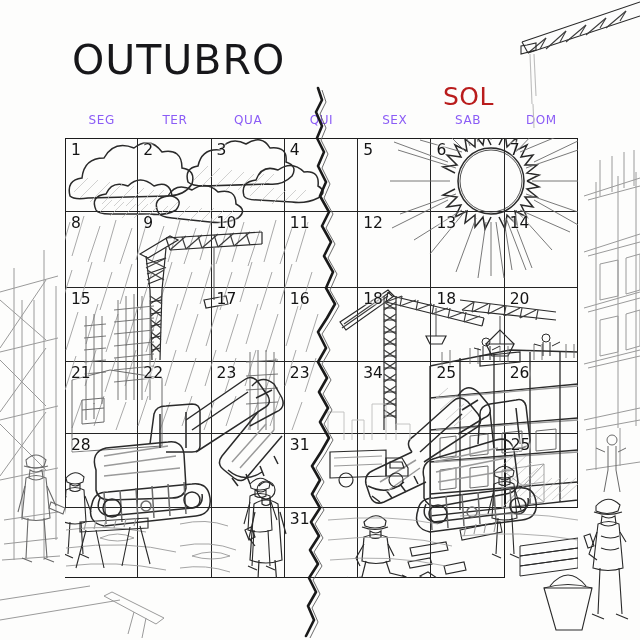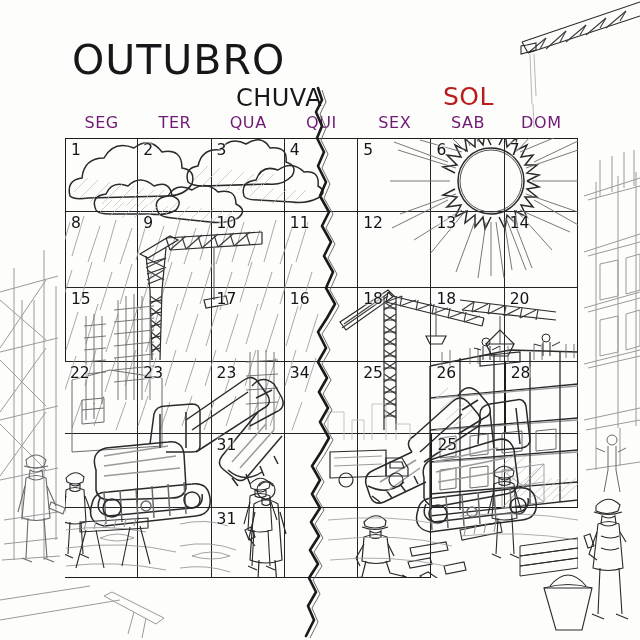--- a/index.html
+++ b/index.html
@@ -66,23 +66,23 @@
   #weekday-row {
     position: absolute;
     left: 65px;
     top: 113px;
     width: 513px;
     display: flex;
   }
   #weekday-row .wd {
     flex: 1 1 0;
     text-align: center;
-    font-size: 16px;
+    font-size: 12px;
     letter-spacing: 0.6px;
-    color: #701a75;
+    color: #8b5cf6;
     font-family: "DejaVu Sans", sans-serif;
   }
 
   
   #calendar-grid {
     position: absolute;
     left: 65px;
     top: 138px;
     width: 513px;
     height: 440px;
@@ -200,21 +200,20 @@
     </g>
 
     <g stroke-width="1" class="faint">
       <path d="M0 600 L90 586 M0 620 L120 600"></path>
       <path d="M104 596 L156 624 L164 618 L112 592 Z"></path>
       <path d="M134 612 L128 634 M146 618 L142 638"></path>
     </g>
   </svg>
 
   <div id="title-month">OUTUBRO</div>
-  <div id="label-chuva">CHUVA</div>
   <div id="label-sol">SOL</div>
 
   <div id="weekday-row">
     <div class="wd">SEG</div>
     <div class="wd">TER</div>
     <div class="wd">QUA</div>
     <div class="wd">QUI</div>
     <div class="wd">SEX</div>
     <div class="wd">SAB</div>
     <div class="wd">DOM</div>
@@ -601,20 +600,23 @@
     <div class="cell row2 col4">
         <span class="daynum">18</span>
       </div>
     <div class="cell row2 col5">
         <span class="daynum">18</span>
       </div>
     <div class="cell row2 col6">
         <span class="daynum">20</span>
       </div>
 
+    <div class="cell row3 col0">
+        <span class="daynum">21</span>
+      </div>
     <div class="cell row3 col1">
         <span class="daynum">22</span>
       </div>
     <div class="cell row3 col2">
         <span class="daynum">23</span>
       </div>
     <div class="cell row3 col3">
         <span class="daynum">23</span>
       </div>
     <div class="cell row3 col4">

